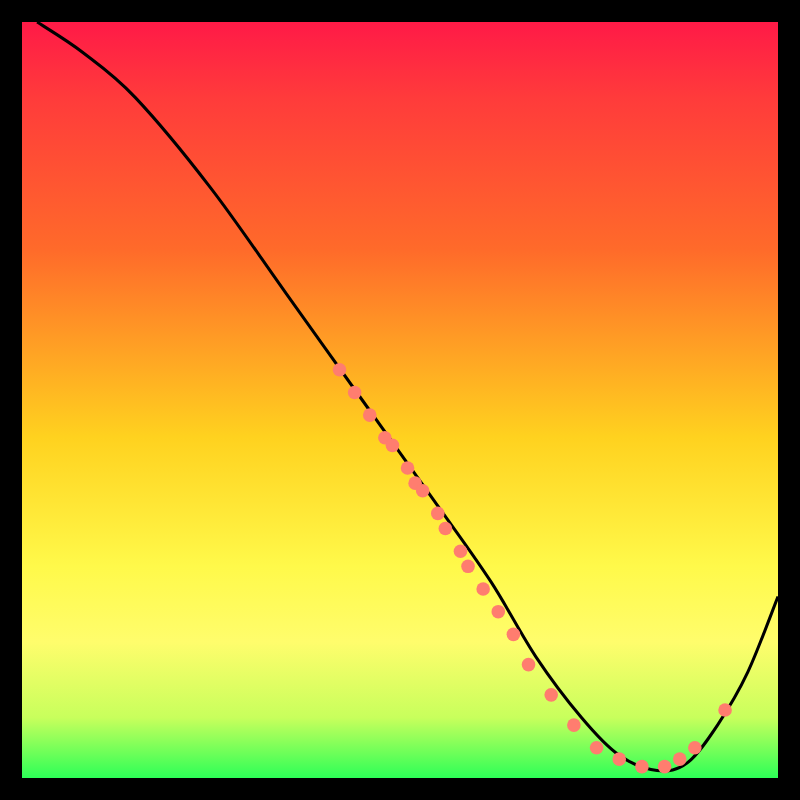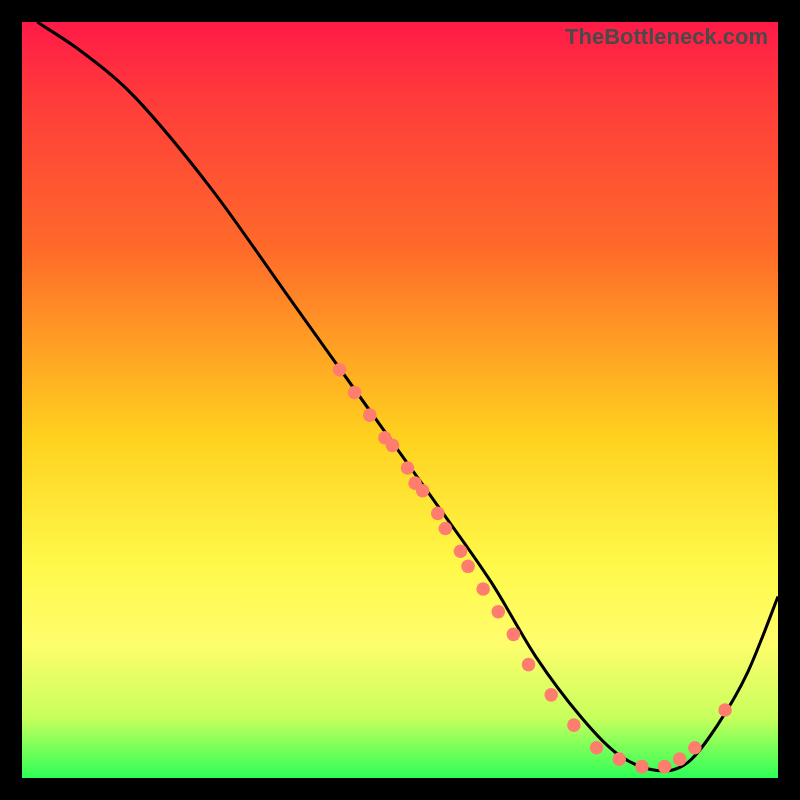--- a/index.html
+++ b/index.html
@@ -77,15 +77,14 @@
           <circle cx="73.00" cy="93.00" r="0.9" fill="#ff7d6f"></circle>
           <circle cx="76.00" cy="96.00" r="0.9" fill="#ff7d6f"></circle>
           <circle cx="79.00" cy="97.50" r="0.9" fill="#ff7d6f"></circle>
           <circle cx="82.00" cy="98.50" r="0.9" fill="#ff7d6f"></circle>
           <circle cx="85.00" cy="98.50" r="0.9" fill="#ff7d6f"></circle>
           <circle cx="87.00" cy="97.50" r="0.9" fill="#ff7d6f"></circle>
           <circle cx="89.00" cy="96.00" r="0.9" fill="#ff7d6f"></circle>
           <circle cx="93.00" cy="91.00" r="0.9" fill="#ff7d6f"></circle>
         </g>
     </svg>
-    <div class="attr">TheBottleneck.com</div>
   </div>
 </div>
 
 </body></html>

